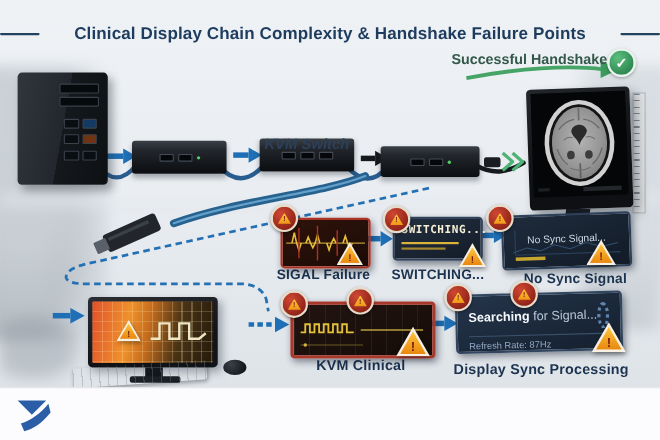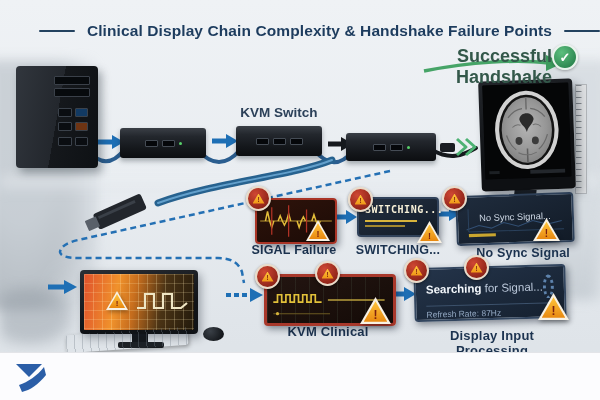--- a/index.html
+++ b/index.html
@@ -1,24 +1,24 @@
 <!DOCTYPE html>
 <html><head>
 <meta charset="utf-8">
 <style>
   html,body{margin:0;padding:0;background:#ccc;}
   #stage{position:relative;width:600px;height:400px;overflow:hidden;
     font-family:"Liberation Sans",sans-serif;
     background:linear-gradient(180deg,#eff2f5 0%,#e9edf1 45%,#e0e5ea 80%,#dde2e7 100%);}
   .blur-blob{position:absolute;filter:blur(6px);z-index:0;}
   
-  .title-row{position:absolute;top:22px;left:0;width:100%;display:flex;align-items:center;justify-content:flex-end;gap:12px;z-index:4;}
+  .title-row{position:absolute;top:22px;left:0;width:100%;display:flex;align-items:center;justify-content:space-between;gap:12px;z-index:4;}
   .title-dash{width:36px;height:2px;background:#23425f;border-radius:1px;}
   .title-text{font-size:15.5px;font-weight:700;color:#1d3c5e;letter-spacing:.1px;}
-  .hs-label{position:absolute;top:46px;left:402px;width:150px;text-align:right;font-size:18px;font-weight:600;color:#33584a;z-index:4;}
+  .hs-label{position:absolute;top:46px;left:402px;width:150px;text-align:right;font-size:13px;font-weight:600;color:#33584a;z-index:4;}
   .hs-check{position:absolute;top:44px;left:552px;width:22px;height:22px;border-radius:50%;
     background:radial-gradient(circle at 35% 30%,#5cbf7e,#2e8751 75%);border:2px solid #e9f3ec;
     box-shadow:0 1px 3px rgba(0,0,0,.3);color:#fff;font-size:13px;font-weight:700;display:flex;align-items:center;justify-content:center;z-index:5;}
   
   .devbox{position:absolute;border-radius:3px;z-index:3;
     background:linear-gradient(180deg,#3a3f46 0%,#23272d 28%,#14171b 70%,#0c0e11 100%);
     box-shadow:0 3px 5px rgba(30,40,50,.35);display:flex;align-items:center;justify-content:center;gap:4px;}
   .port{width:11px;height:5px;background:#05070a;border:1px solid #454c55;border-radius:1px;}
   .led{width:3px;height:3px;border-radius:50%;background:#58d06a;}
   .devlab{position:absolute;text-align:center;font-size:13.5px;font-weight:700;color:#2c4159;z-index:4;}
@@ -161,21 +161,21 @@
         <span></span>
     </div>
   </div>
 
   <div class="devbox" style="left:120px;top:128px;width:86px;height:30px;">
     <span class="port"></span>
       <span class="port"></span>
       <span class="led"></span>
   </div>
 
-  <div class="devlab" style="left:228px;top:105px;width:102px;">KVM Switch</div>
+  <div class="devlab" style="left:228px;top:123px;width:102px;font-style:italic;">KVM Switch</div>
   <div class="devbox" style="left:236px;top:126px;width:86px;height:30px;">
     <span class="port"></span>
       <span class="port"></span>
       <span class="port"></span>
   </div>
 
   <div class="devbox" style="left:346px;top:133px;width:90px;height:28px;">
     <span class="port"></span>
       <span class="port"></span>
       <span class="led"></span>
@@ -326,21 +326,21 @@
   <div class="badge" style="left:464px;top:255px;">
       <span class="bt">
         <span>!</span>
       </span>
     </div>
   <div class="tri" style="left:538px;top:293px;width:31px;height:27px;">
     <div class="t-out"></div>
       <div class="t-in"></div>
       <div class="t-mark" style="font-size:12px;">!</div>
   </div>
-  <div class="cap" style="left:412px;top:328px;width:160px;font-size:13px;">Display Input Processing</div>
+  <div class="cap" style="left:412px;top:328px;width:160px;font-size:13px;">Display Sync Processing</div>
 
   <div class="footer">
     <svg style="position:absolute;left:14px;top:8px;" width="34" height="32" viewBox="0 0 34 32">
       <polygon points="2,3 28,3 15,16" fill="#2b5ea7"></polygon>
       <path d="M30,6 L32,14 C24,24 16,29 8,31 L5,24 C14,21 23,15 30,6 Z" fill="#2b5ea7"></path>
     </svg>
 
   </div>
 
 </div>

